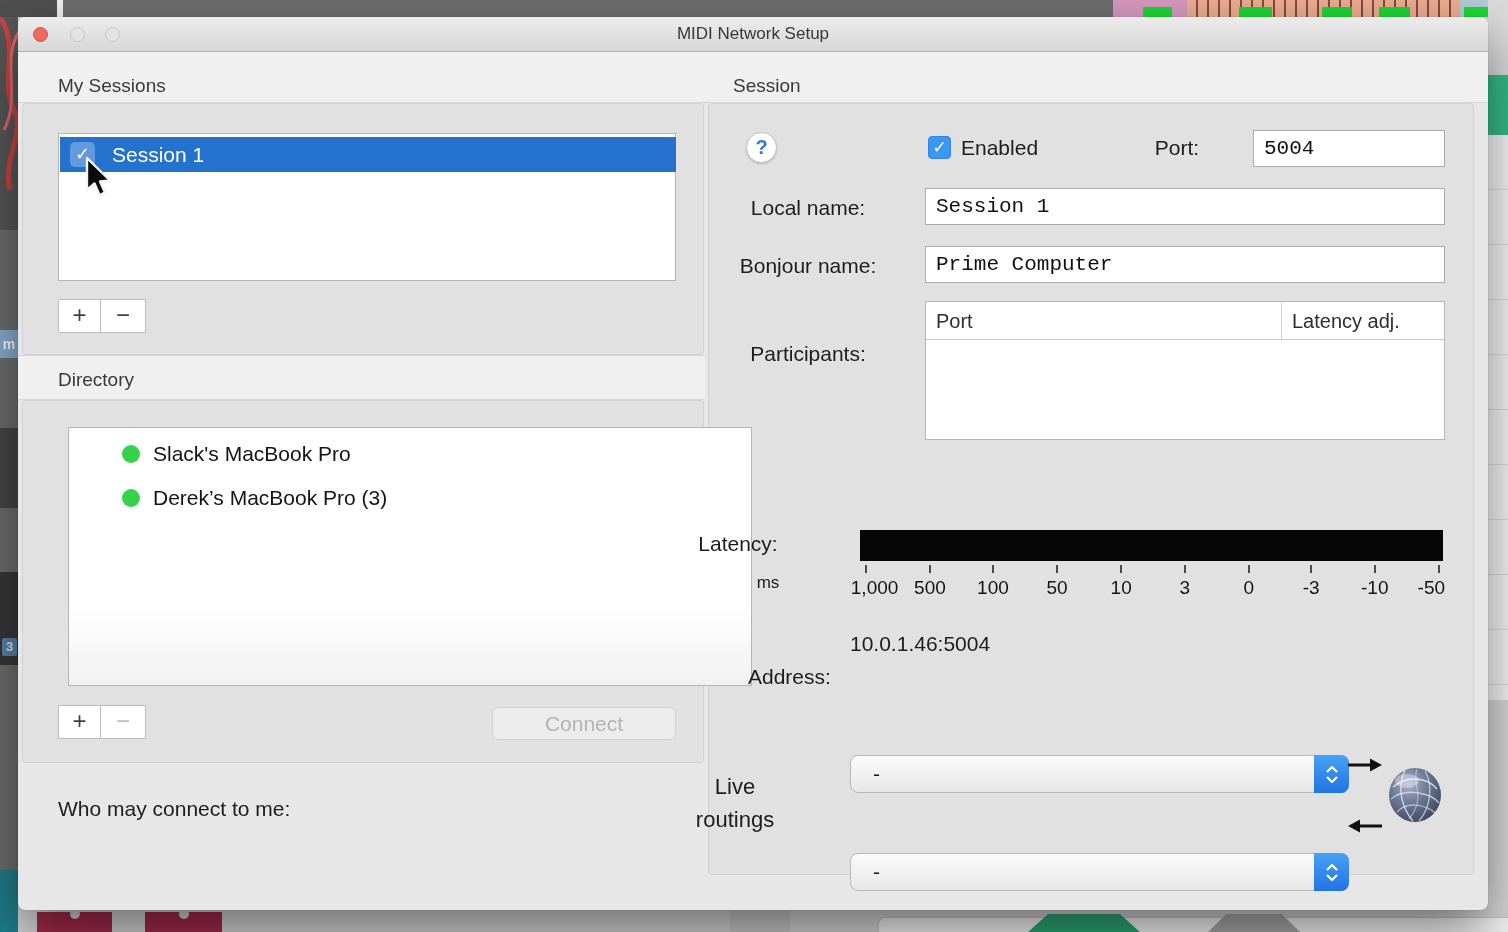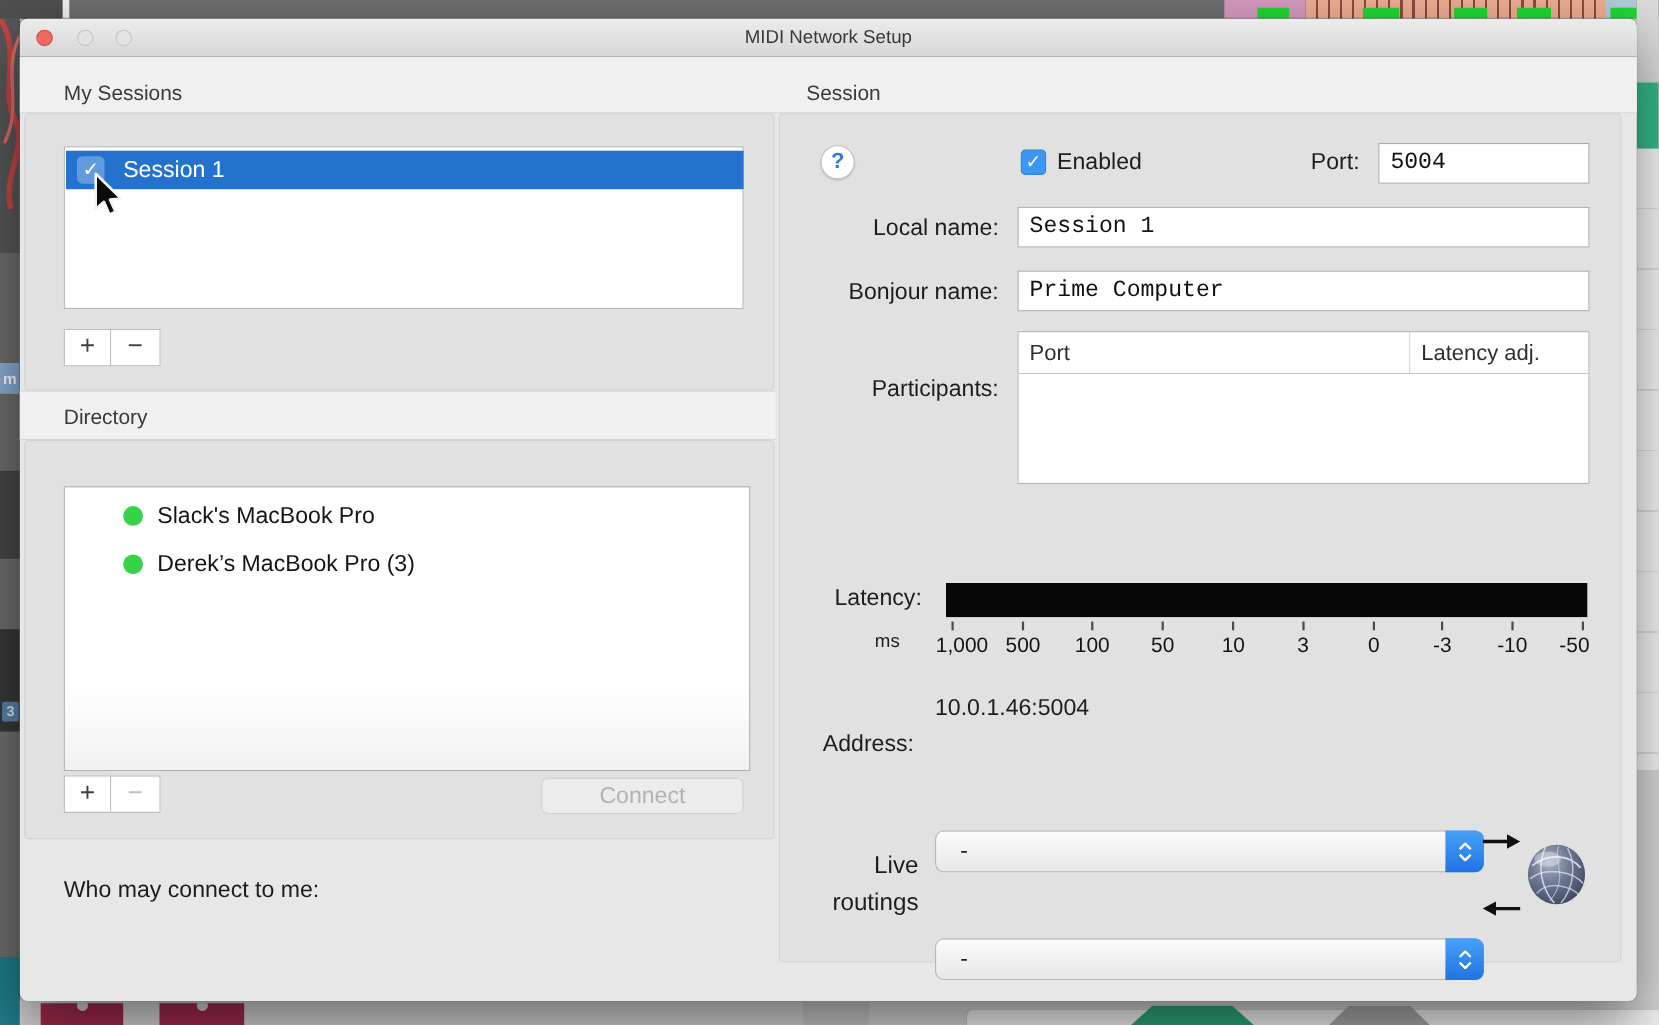--- a/index.html
+++ b/index.html
@@ -49,21 +49,21 @@
 
   .band-top{left:0;top:35px;width:1470px;height:51px;background:#f0f0f0;border-bottom:1px solid #d6d6d6;}
   .band-dir{left:0;top:338px;width:687px;height:45px;background:#f0f0f0;border-top:1px solid #d6d6d6;border-bottom:1px solid #d6d6d6;}
   .panel{background:#e1e1e1;border:1px solid #d2d2d2;border-radius:4px;}
   .panel-s1{left:4px;top:86px;width:682px;height:252px;}
   .panel-s2{left:4px;top:383px;width:682px;height:363px;}
   .panel-right{left:690px;top:86px;width:766px;height:772px;}
 
   .heading{font-size:19px;color:#3a3a3a;}
   .label{font-size:21px;color:#1d1d1d;}
-  .rlabel{text-align:right;}
+  .rlabel{text-align:center;}
 
   .listbox{background:#fff;border:1px solid #b5b5b5;}
   .session-row{position:absolute;left:1px;top:3px;width:616px;height:35px;background:#2471ce;display:flex;align-items:center;}
   .session-check{width:25px;height:25px;margin-left:10px;border-radius:5px;background:#619bdd;color:#fff;font-size:18px;font-weight:bold;text-align:center;line-height:25px;}
   .session-name{color:#fff;font-size:21px;margin-left:17px;}
   .dir-row{position:absolute;left:1px;width:616px;height:44px;display:flex;align-items:center;}
   .dot{width:18px;height:18px;border-radius:50%;background:#35d24a;margin-left:52px;}
   .dir-name{font-size:21px;color:#141414;margin-left:13px;}
 
   .segbtns{display:flex;}
@@ -163,21 +163,21 @@
       </div>
     </div>
 
     <div class="abs segbtns" style="left:40px;top:282px;">
       <div class="segbtn b1">+</div>
       <div class="segbtn b2">−</div>
     </div>
 
     <div class="abs heading" style="left:40px;top:352px;">Directory</div>
 
-    <div class="abs listbox" style="left:40px;top:410px;width:624px;height:259px;background:linear-gradient(#ffffff 70%,#f1f1f1);margin-top:15px;">
+    <div class="abs listbox" style="left:50px;top:410px;width:684px;height:259px;background:linear-gradient(#ffffff 70%,#f1f1f1);">
       <div class="dir-row" style="top:4px;">
         <span class="dot"></span>
         <span class="dir-name">Slack's MacBook Pro</span>
       </div>
       <div class="dir-row" style="top:48px;">
         <span class="dot"></span>
         <span class="dir-name">Derek’s MacBook Pro (3)</span>
       </div>
     </div>
 

